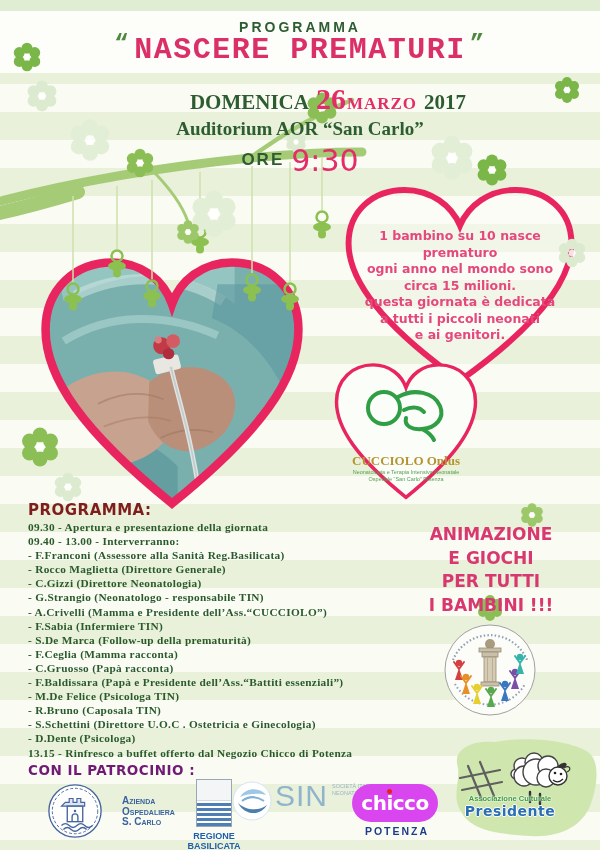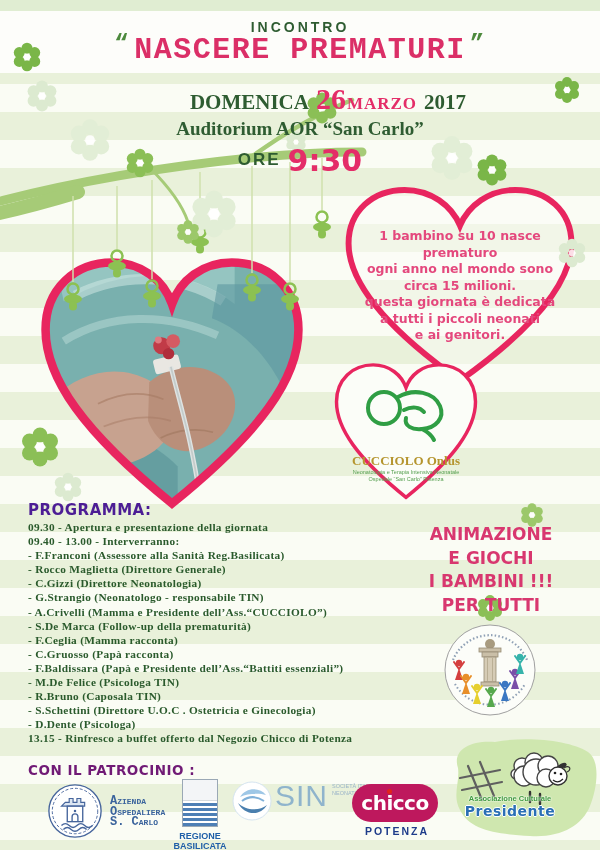--- a/index.html
+++ b/index.html
@@ -20,67 +20,67 @@
     font-family:Liberation Mono, monospace;font-weight:bold;font-size:30px;color:#db2f67;letter-spacing:1.5px;}
   .title-line .q{color:#4d8a3d;font-size:24px;position:relative;top:-7px;padding:0 4px;}
   .date-line{position:absolute;top:82px;left:0;width:600px;text-align:center;z-index:5;
     font-family:"Liberation Serif",serif;font-weight:bold;color:#2e5c31;font-size:21px;padding-left:28px;}
   .d-num{color:#e42d68;font-size:30px;margin:0 1px 0 7px;}
   .d-month{color:#e42d68;font-size:17px;letter-spacing:1px;margin-right:7px;}
   .venue{position:absolute;top:118px;left:0;width:600px;text-align:center;z-index:5;
     font-family:"Liberation Serif",serif;font-weight:bold;font-size:19px;color:#2e5c31;}
   .time{position:absolute;top:143px;left:0;width:600px;text-align:center;z-index:5;}
   .t-label{font-weight:bold;font-size:17px;letter-spacing:2px;color:#2e5c31;vertical-align:6px;}
-  .t-val{font-family:"DejaVu Sans",sans-serif;font-weight:bold;font-size:30px;color:#e42d68;margin-left:7px;}
+  .t-val{font-family:"DejaVu Sans",sans-serif;font-weight:normal;font-size:30px;color:#e42d68;margin-left:7px;}
 
   
   .deco{position:absolute;inset:0;z-index:3;pointer-events:none;}
 
   
   .photo-heart{position:absolute;left:22px;top:250px;width:300px;height:262px;z-index:2;}
   
   .msg-heart{position:absolute;left:334px;top:180px;width:252px;height:208px;z-index:2;}
   .msg-text{position:absolute;left:14px;top:48px;width:224px;text-align:center;
     font-family:"DejaVu Sans",sans-serif;font-weight:bold;font-size:12.5px;line-height:16.5px;color:#e4487d;}
   
   .cuc-heart{position:absolute;left:324px;top:358px;width:164px;height:144px;z-index:3;}
   .cuc-name{position:absolute;left:0;top:95px;width:164px;text-align:center;
     font-family:"Liberation Serif",serif;font-weight:bold;font-size:13px;color:#b5952f;}
   .cuc-sub{position:absolute;left:0;top:111px;width:164px;text-align:center;
     font-size:5.5px;line-height:7px;color:#56a050;}
 
   
   .prog-head{position:absolute;left:28px;top:501px;z-index:4;
-    font-family:"DejaVu Sans",sans-serif;font-weight:bold;font-size:15px;color:#4c1d95;letter-spacing:0.5px;}
+    font-family:"DejaVu Sans",sans-serif;font-weight:bold;font-size:15px;color:#7f1d1d;letter-spacing:0.5px;}
   .prog-list{position:absolute;left:28px;top:520px;width:400px;z-index:4;
     font-family:"Liberation Serif",serif;font-weight:bold;font-size:11.3px;line-height:14.1px;
     color:#2a5a2c;letter-spacing:0.3px;}
   
   .anim{position:absolute;left:405px;top:523px;width:172px;text-align:center;z-index:4;
     font-family:"DejaVu Sans",sans-serif;font-weight:bold;font-size:17px;line-height:23.5px;color:#d8376f;}
   
   .emblem{position:absolute;left:443px;top:620px;width:95px;height:100px;z-index:4;}
   
   .patro-head{position:absolute;left:28px;top:762px;z-index:4;
     font-family:"DejaVu Sans",sans-serif;font-weight:bold;font-size:13.5px;color:#701a75;letter-spacing:0.5px;}
 
   
   .logo-aor{position:absolute;left:46px;top:781px;display:flex;align-items:center;z-index:4;}
-  .aor-text{margin-left:6px;font-family:Liberation Mono, monospace;font-variant:small-caps;
-    font-weight:600;font-size:12px;line-height:10.5px;color:#3a639c;}
-  .logo-regione{position:absolute;left:170px;top:779px;width:60px;text-align:center;z-index:4;}
+  .aor-text{margin-left:18px;font-family:Liberation Sans, sans-serif;font-variant:small-caps;
+    font-weight:600;font-size:10px;line-height:10.5px;color:#3a639c;}
+  .logo-regione{position:absolute;left:184px;top:779px;width:60px;text-align:center;z-index:4;}
   .rb-box{width:34px;height:46px;margin:0 auto;border:1px solid #9aa8b5;background:#f3f5f7;overflow:hidden;}
   .rb-top{height:20px;border-bottom:1px solid #d5dade;}
   .rb-bot{height:26px;background:repeating-linear-gradient(180deg,#ffffff 0 2px,#4d7fb5 2px 5px);}
   .rb-text{margin-top:4px;font-weight:bold;font-size:9px;line-height:10px;color:#1f5fa8;}
   .logo-sin{position:absolute;left:232px;top:781px;display:flex;align-items:flex-start;z-index:4;}
   .sin-word{font-size:30px;color:#8fb4cc;letter-spacing:1px;line-height:30px;margin-left:3px;}
   .sin-sub{font-size:5.5px;line-height:6.5px;color:#9ab4c8;text-transform:uppercase;margin-left:4px;margin-top:2px;}
   .logo-chicco{position:absolute;left:352px;top:784px;width:90px;text-align:center;z-index:4;}
-  .chicco-oval{position:relative;width:86px;height:38px;border-radius:19px;background:#be185d;
+  .chicco-oval{position:relative;width:86px;height:38px;border-radius:19px;background:#d946ef;
     display:flex;align-items:center;justify-content:center;}
   .chicco-word{font-family:"DejaVu Sans",sans-serif;font-weight:bold;font-size:20px;color:#fff;letter-spacing:-0.5px;}
   .chicco-dot{position:absolute;left:35px;top:5px;width:5px;height:5px;border-radius:50%;background:#e1251b;}
   .chicco-city{margin-top:3px;font-weight:bold;font-size:10.5px;letter-spacing:2px;color:#1d3b8a;}
   .logo-sheep{position:absolute;left:450px;top:736px;width:148px;height:112px;z-index:4;}
   .assoc-l1{position:absolute;left:2px;top:58px;width:116px;text-align:center;
     font-weight:bold;font-size:7.5px;color:#3f9a3f;text-shadow:0 0 2px #fff,0 0 2px #fff;}
   .assoc-l2{position:absolute;left:2px;top:67px;width:116px;text-align:center;
     font-family:"DejaVu Sans",sans-serif;font-weight:bold;font-size:14px;color:#2a6fb5;letter-spacing:0.5px;
     text-shadow:-1px 0 #fff,1px 0 #fff,0 -1px #fff,0 1px #fff;}
@@ -185,21 +185,21 @@
         </g>
       <g transform="translate(532,515) scale(0.9)" color="#9cc86a">
           <use href="#flw"></use>
         </g>
       <g transform="translate(490,608) scale(1.0)" color="#8bbf56">
           <use href="#flw"></use>
         </g>
     </g>
   </svg>
 
-  <div class="kicker">INCONTRO</div>
+  <div class="kicker">PROGRAMMA</div>
   <div class="title-line">
     <span class="q">“</span><span>NASCERE PREMATURI</span><span class="q">”</span>
   </div>
   <div class="date-line">
     <span>DOMENICA</span><span class="d-num">26</span><span class="d-month">MARZO</span><span>2017</span>
   </div>
   <div class="venue">Auditorium AOR “San Carlo”</div>
   <div class="time">
     <span class="t-label">ORE</span><span class="t-val">9:30</span>
   </div>
@@ -271,36 +271,37 @@
 
   <div class="prog-head">PROGRAMMA:</div>
   <div class="prog-list">
     <div>09.30 - Apertura e presentazione della giornata</div>
     <div>09.40 - 13.00 - Interverranno:</div>
     <div>- F.Franconi (Assessore alla Sanità Reg.Basilicata)</div>
     <div>- Rocco Maglietta (Direttore Generale)</div>
     <div>- C.Gizzi (Direttore Neonatologia)</div>
     <div>- G.Strangio (Neonatologo - responsabile TIN)</div>
     <div>- A.Crivelli (Mamma e Presidente dell’Ass.“CUCCIOLO”)</div>
+    <div>- F.Sabia (Infermiere TIN)</div>
     <div>- S.De Marca (Follow-up della prematurità)</div>
     <div>- F.Ceglia (Mamma racconta)</div>
     <div>- C.Gruosso (Papà racconta)</div>
     <div>- F.Baldissara (Papà e Presidente dell’Ass.“Battiti essenziali”)</div>
     <div>- M.De Felice (Psicologa TIN)</div>
     <div>- R.Bruno (Caposala TIN)</div>
     <div>- S.Schettini (Direttore U.O.C . Ostetricia e Ginecologia)</div>
     <div>- D.Dente (Psicologa)</div>
     <div>13.15 - Rinfresco a buffet offerto dal Negozio Chicco di Potenza</div>
   </div>
 
   <div class="anim">
     <div>ANIMAZIONE</div>
     <div>E GIOCHI</div>
+    <div>PER TUTTI</div>
     <div>I BAMBINI !!!</div>
-    <div>PER TUTTI</div>
   </div>
 
   <svg class="emblem" viewBox="0 0 95 100" aria-hidden="true">
     <circle cx="47" cy="50" r="45" fill="#fcfdf9" stroke="#a0a0a0" stroke-width="1"></circle>
     <path d="M10,40 A40,40 0 0 1 84,40" fill="none" stroke="#8fa0b5" stroke-width="2.2" stroke-dasharray="1.5,2.2"></path>
     <path d="M12,64 A40,40 0 0 0 82,64" fill="none" stroke="#8fa0b5" stroke-width="2" stroke-dasharray="1.5,2.4"></path>
     <g>
       <circle cx="47" cy="24" r="5" fill="#a89b80"></circle>
       <rect x="36" y="28" width="22" height="4" fill="#cabfa8" stroke="#978c74" stroke-width="0.8"></rect>
       <rect x="39" y="32" width="16" height="5" fill="#cabfa8" stroke="#978c74" stroke-width="0.8"></rect>

